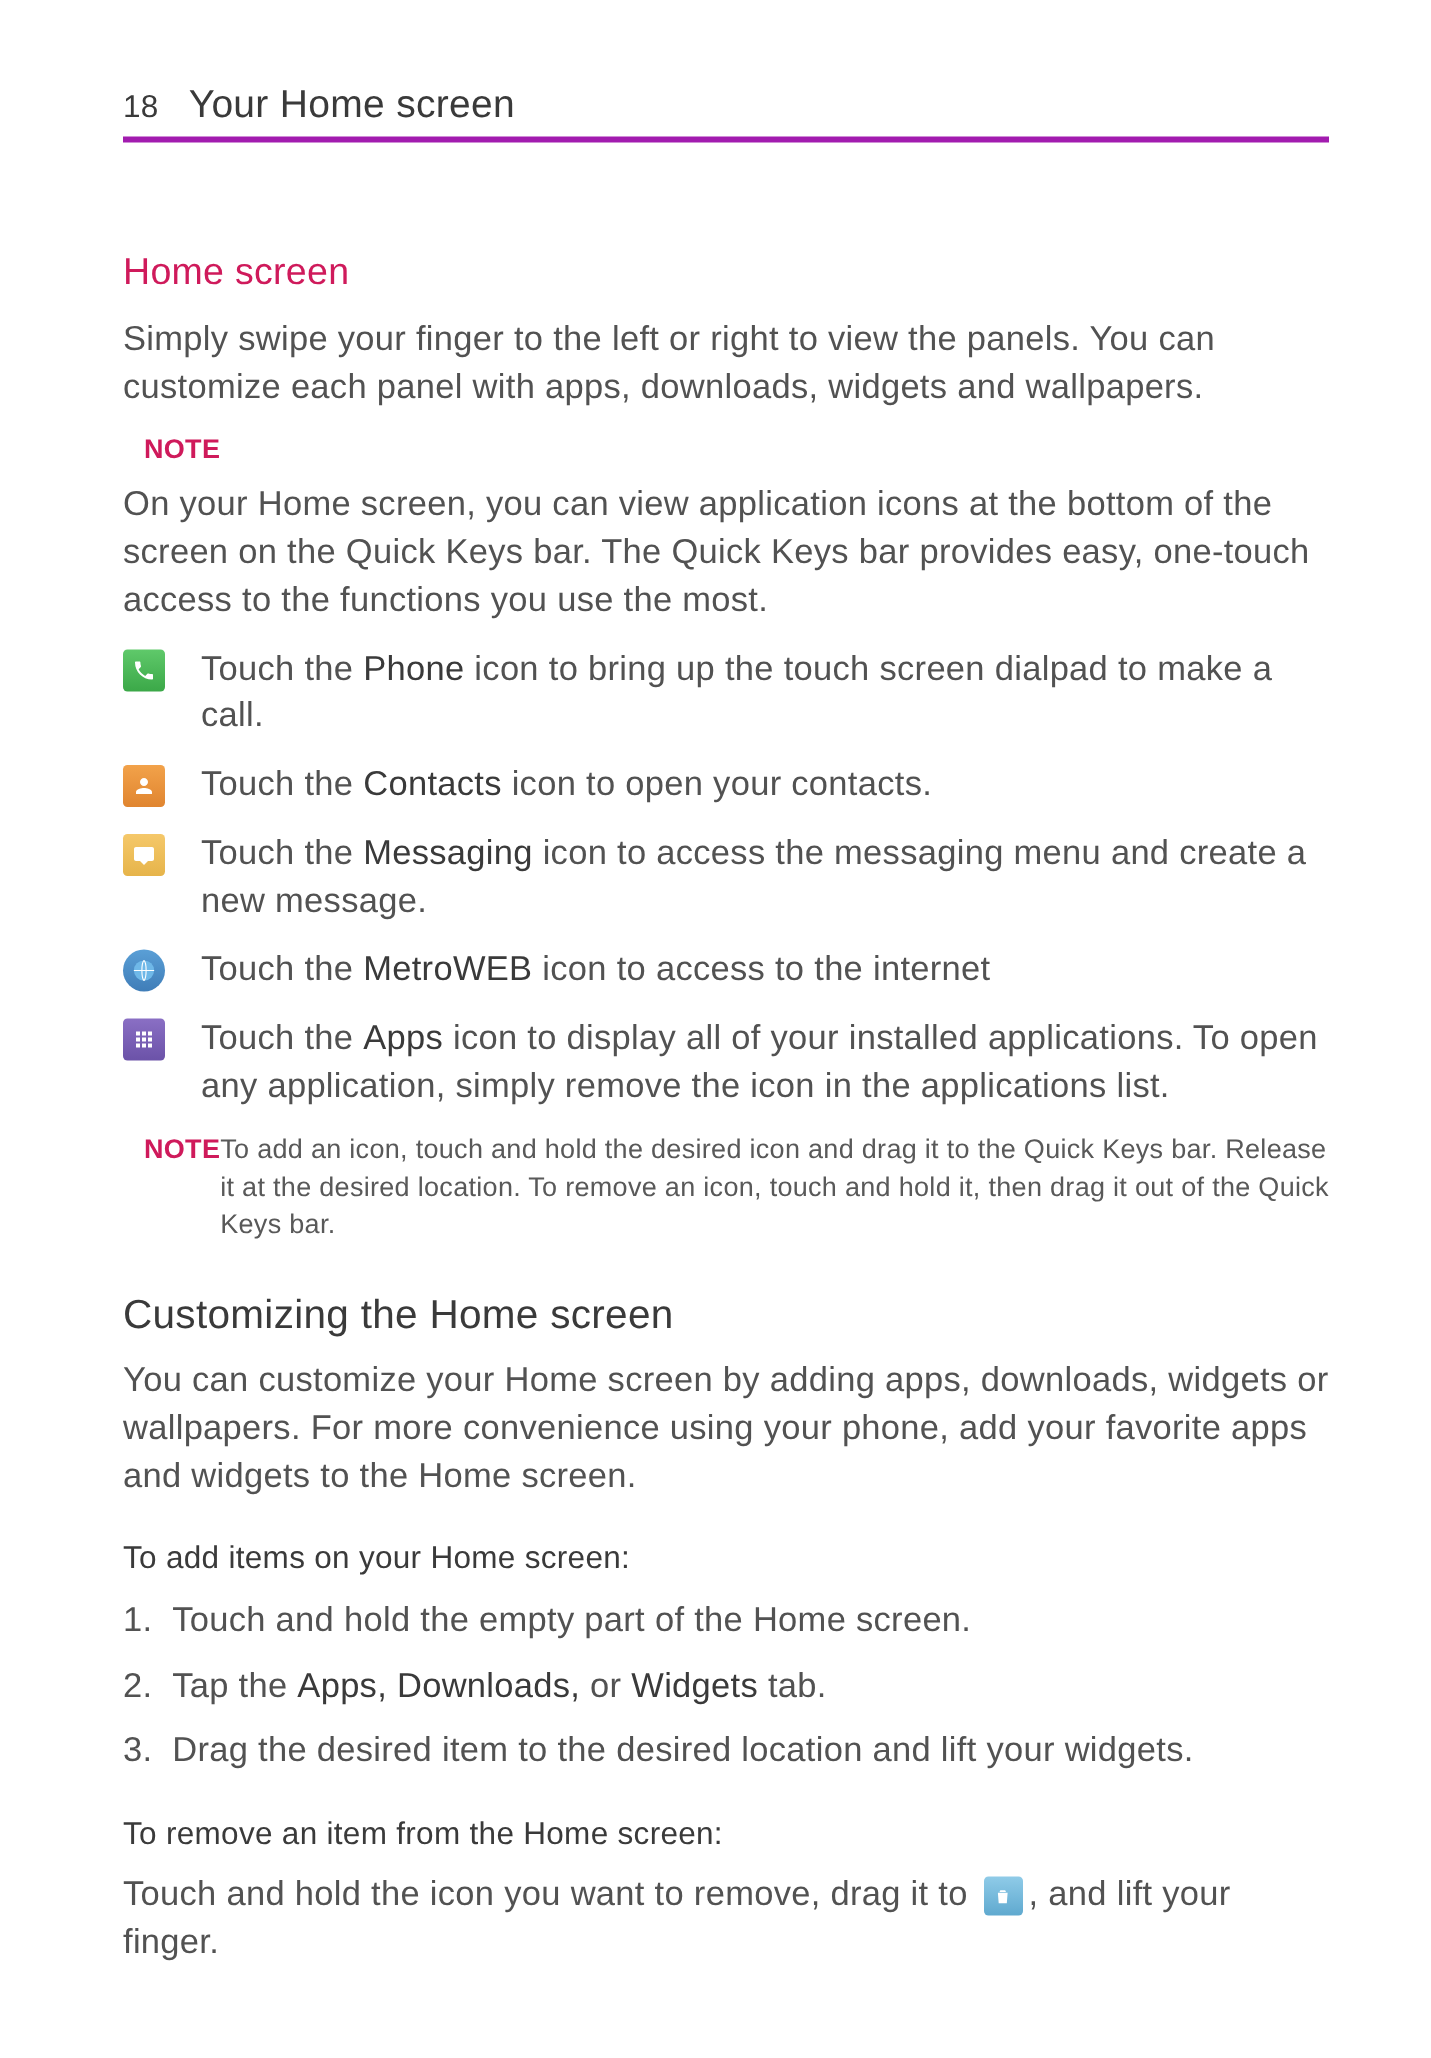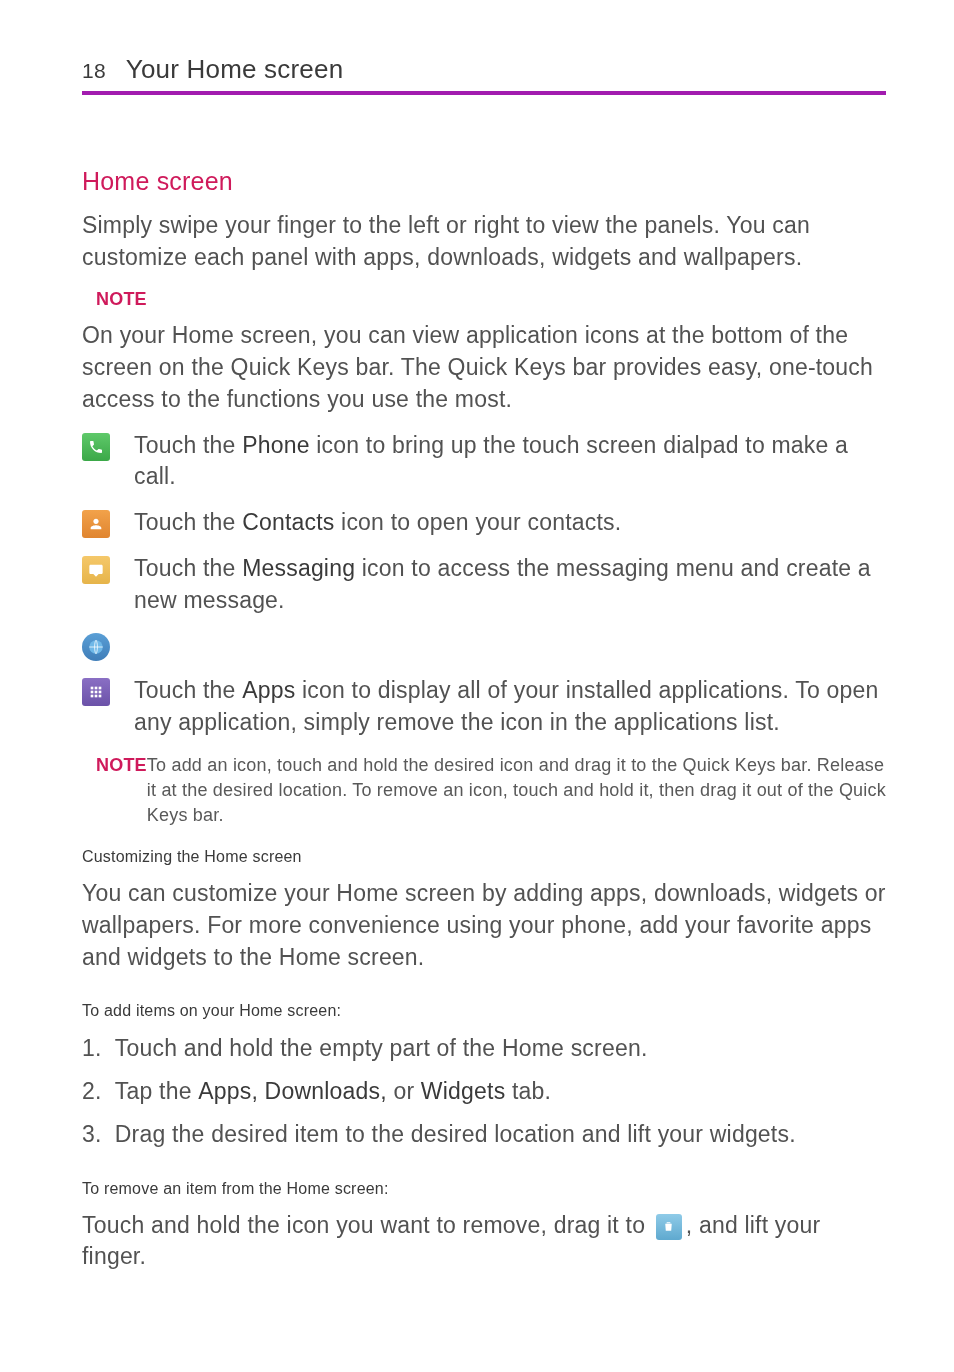--- a/index.html
+++ b/index.html
@@ -91,28 +91,28 @@
       align-items: center; justify-content:center;
       margin: 0 4px;
     }
     .icon-text {
       font-size: 23px;
       line-height: 1.38;
       color: #525252;
     }
     .icon-text .strong { font-weight: 500; color: #3a3a3a; }
     .sub-heading {
-      font-size: 16px;
+      font-size: 27px;
       font-weight: 400;
       color: #3a3a3a;
-      margin-top: 20px;
+      margin-top: 32px;
       margin-bottom: 12px;
     }
     .sub-heading-sm {
-      font-size: 16px;
+      font-size: 21px;
       font-weight: 500;
       color: #3a3a3a;
       margin-top: 28px;
       margin-bottom: 12px;
     }
     .numbered {
       font-size: 23px;
       line-height: 1.45;
       color: #525252;
       margin-bottom: 10px;
@@ -171,20 +171,23 @@
     <span>Touch the </span><span class="strong">Messaging</span><span> icon to access the messaging menu and create a new message.</span>
   </div>
 </div>
 
 <div class="icon-item">
   <div class="icon-box icon-metroweb">
     <svg width="18" height="18" viewBox="0 0 24 24" fill="#fff">
         <circle cx="12" cy="12" r="9" fill="#6fb8e8"></circle>
         <path d="M3 12h18M12 3c2.5 2.5 2.5 15.5 0 18M12 3c-2.5 2.5-2.5 15.5 0 18" stroke="#fff" stroke-width="1" fill="none"></path>
       </svg>
+  </div>
+  <div class="icon-text">
+    <span>Touch the </span><span class="strong">MetroWEB</span><span> icon to access to the internet</span>
   </div>
 </div>
 
 <div class="icon-item">
   <div class="icon-box icon-apps">
     <svg width="16" height="16" viewBox="0 0 24 24" fill="#fff">
         <rect x="4" y="4" width="4" height="4"></rect>
         <rect x="10" y="4" width="4" height="4"></rect>
         <rect x="16" y="4" width="4" height="4"></rect>
         <rect x="4" y="10" width="4" height="4"></rect>

